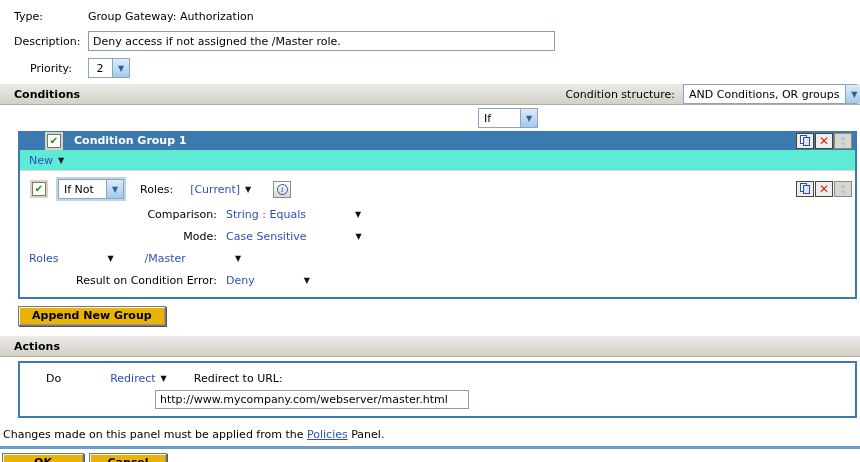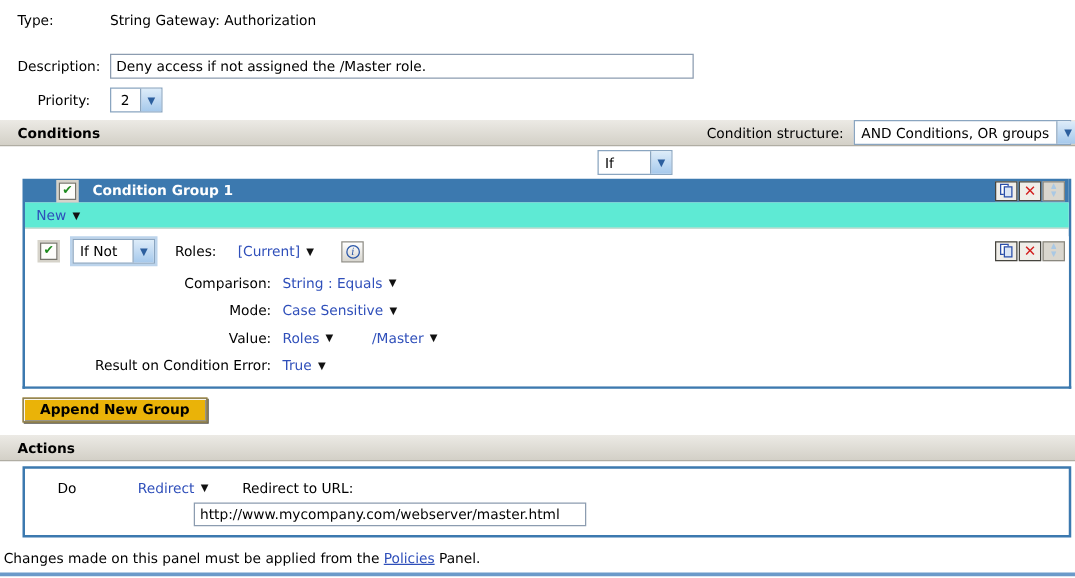--- a/index.html
+++ b/index.html
@@ -6,21 +6,21 @@
   html, body { width: 860px; height: 462px; }
   body {
     background: #fff;
     color: #000;
     font-family: "DejaVu Sans", "Liberation Sans", sans-serif;
     font-size: 11px;
     overflow: hidden;
   }
   .form-row { display: flex; align-items: center; margin-left: 14px; }
   .row-type { margin-top: 8px; height: 16px; }
-  .row-desc { margin-top: 19px; }
+  .row-desc { margin-top: 7px; }
   .row-priority { margin-top: 7px; text-align: center; }
   .form-label { width: 74px; flex: none; }
   .text-input {
     font-family: inherit; font-size: 11px; height: 20px;
     border: 1px solid #8c9cb0; padding: 0 4px; color: #000; background: #fff;
   }
   .desc-input { width: 467px; }
   .selectbox {
     display: inline-flex; align-items: stretch; height: 20px;
     border: 1px solid #8aa5c0; background: #fff; cursor: default;
@@ -78,21 +78,21 @@
     display: flex; align-items: center; justify-content: center; cursor: pointer;
   }
   .info-circ {
     width: 11px; height: 11px; border-radius: 50%; border: 1px solid #2b57a8;
     color: #2b57a8; font-size: 8px; font-style: italic;
     font-family: "DejaVu Serif", serif;
     display: flex; align-items: center; justify-content: center;
   }
   .prop-row { display: flex; align-items: center; height: 22px; }
   .prop-label { width: 197px; text-align: right; flex: none; }
-  .prop-val { margin-left: 9px; display: inline-flex; align-items: center; }
+  .prop-val { margin-left: 9px; display: inline-flex; align-items: center; gap: 44px; }
   .val-gap { margin-left: 31px; justify-content: center; }
   .bevel-btn {
     font-family: inherit; font-size: 11px; font-weight: bold; color: #000;
     background: #eab308; border: 1px solid #7a786f;
     box-shadow: inset 1px 1px 0 #f7f5f0, inset -1px -1px 0 #989589, 1px 1px 0 #55534c;
     padding: 2px 13px 3px; cursor: pointer;
   }
   .append-btn { margin: 7px 0 0 18px; height: 20px; }
   .actions-bar { margin-top: 10px; }
   .actions-box { margin: 4px 3px 0 18px; border: 2px solid #3c79af; padding: 5px 0 7px 0; }
@@ -109,21 +109,21 @@
   .cancel-btn { width: 78px; height: 19px; padding: 0; }
 </style>
 </head>
 <body>
 
 
 
 
 <div class="form-row row-type">
   <span class="form-label">Type:</span>
-  <span>String Gateway: Authorization</span>
+  <span>Group Gateway: Authorization</span>
 </div>
 
 <div class="form-row row-desc">
   <span class="form-label">Description:</span>
   <input class="text-input desc-input" type="text" value="Deny access if not assigned the /Master role." style="">
 </div>
 
 <div class="form-row row-priority">
   <span class="form-label">Priority:</span>
   <span class="selectbox sel-priority">
@@ -227,35 +227,34 @@
 
     <div class="prop-row">
       <span class="prop-label">Mode:</span>
       <span class="prop-val">
         <span class="link">Case Sensitive</span>
         <span class="menu-arrow">▼</span>
       </span>
     </div>
 
     <div class="prop-row">
-      <span class="prop-label">Value:</span>
       <span class="prop-val">
         <span class="link">Roles</span>
         <span class="menu-arrow">▼</span>
       </span>
       <span class="prop-val val-gap">
         <span class="link">/Master</span>
         <span class="menu-arrow">▼</span>
       </span>
     </div>
 
     <div class="prop-row">
       <span class="prop-label">Result on Condition Error:</span>
       <span class="prop-val">
-        <span class="link">True</span>
+        <span class="link">Deny</span>
         <span class="menu-arrow">▼</span>
       </span>
     </div>
   </div>
 </div>
 
 <button class="bevel-btn append-btn">Append New Group</button>
 
 
 <div class="section-bar actions-bar">

